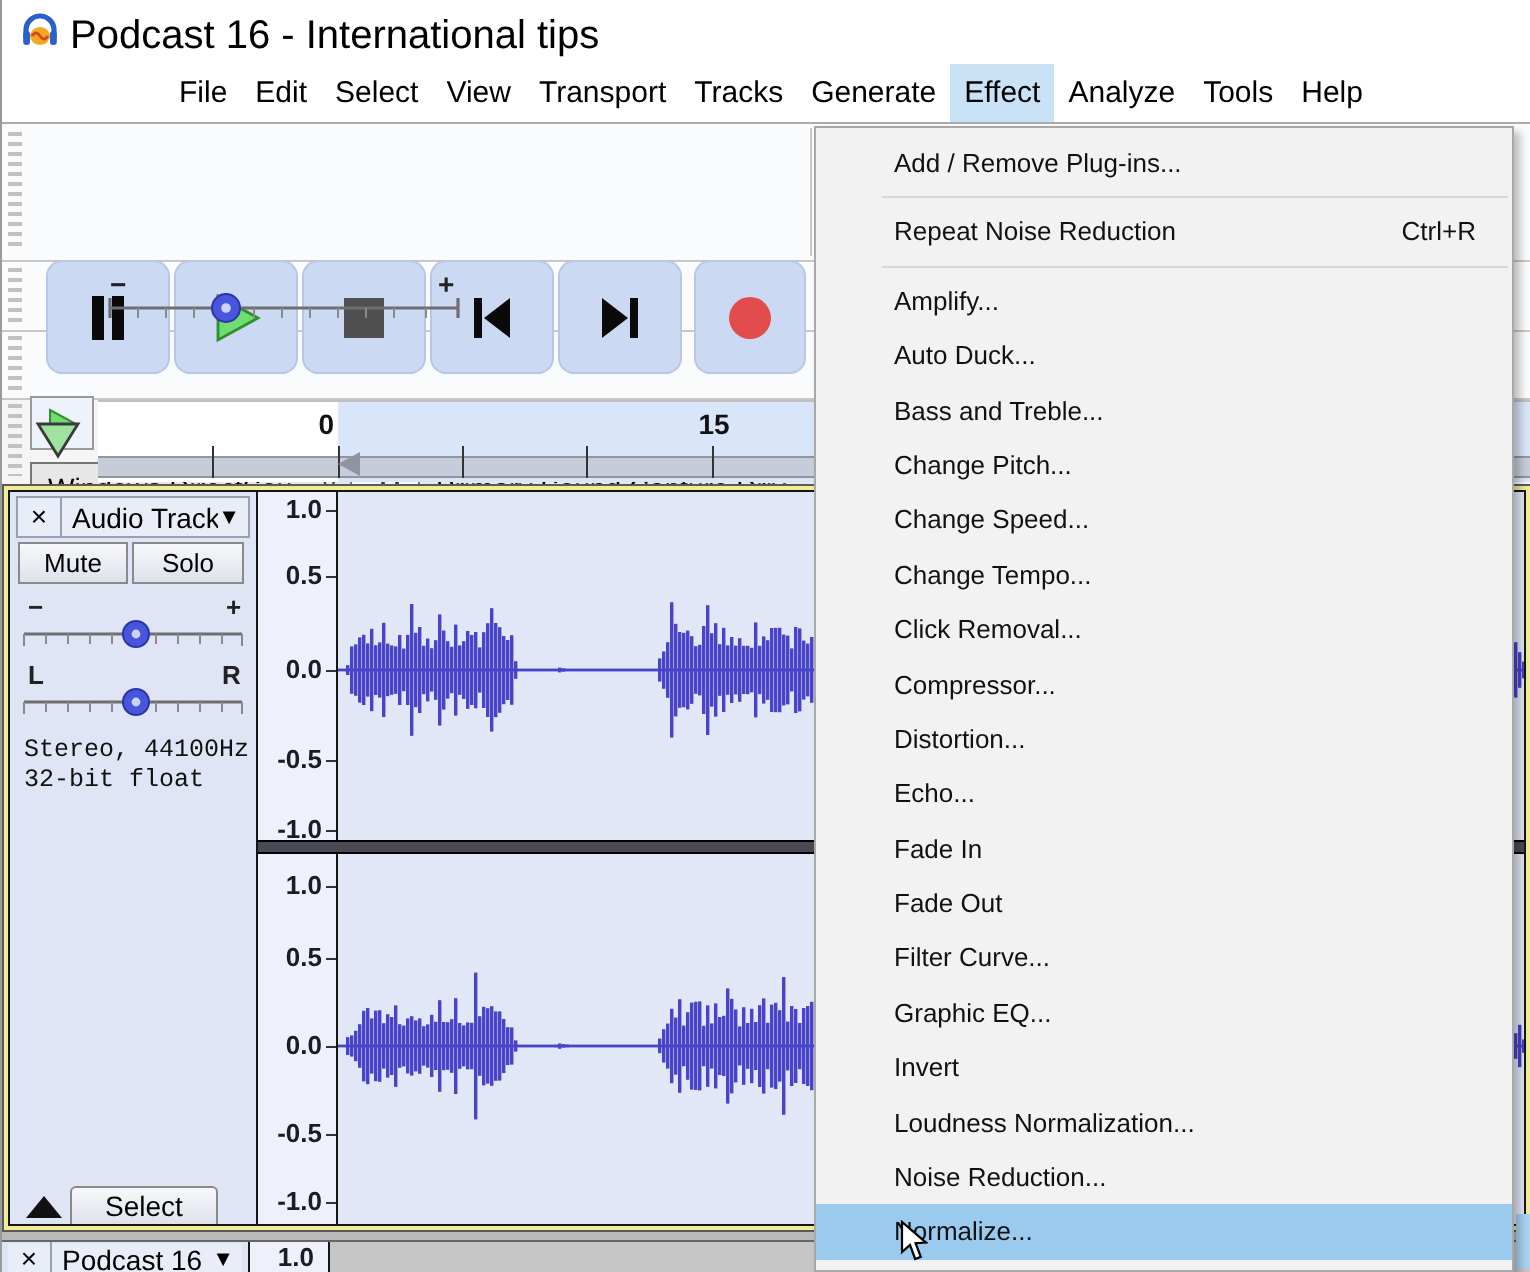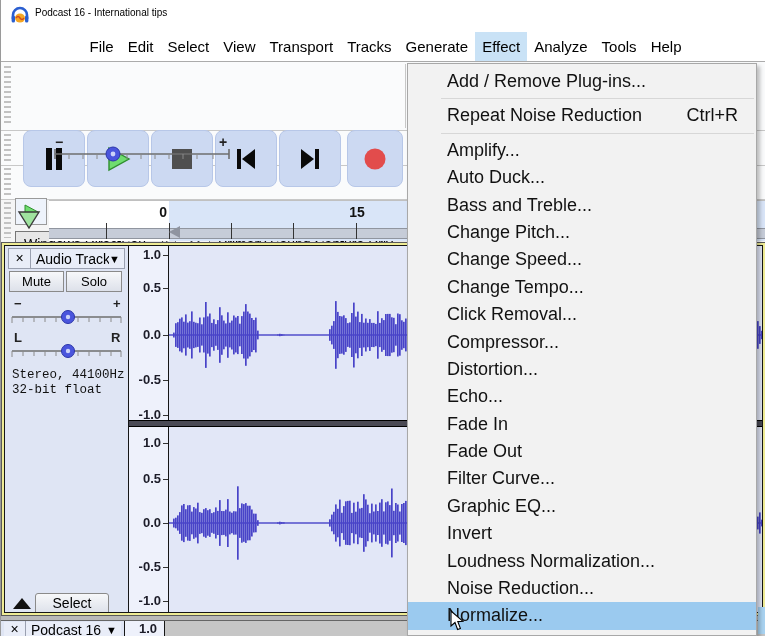--- a/index.html
+++ b/index.html
@@ -2,21 +2,21 @@
 <html><head>
 <meta charset="utf-8">
 <style>
   html,body{margin:0;padding:0;background:#ffffff;font-family:"Liberation Sans",sans-serif;}
   #app{position:relative;width:765px;height:636px;overflow:hidden;background:#f5f5f5;border-left:1px solid #9a9a9a;box-sizing:border-box;}
   #app *{box-sizing:border-box;}
 
   
   .titlebar{position:absolute;left:0;top:0;width:765px;height:32px;background:#ffffff;}
   .titlebar .app-icon{position:absolute;left:9px;top:6px;width:20px;height:20px;}
-  .titlebar .title-text{position:absolute;left:34px;top:7px;font-size:10px;color:#000;}
+  .titlebar .title-text{position:absolute;left:34px;top:7px;font-size:20px;color:#000;}
 
   
   .menubar{position:absolute;left:0;top:32px;width:765px;height:30px;background:#ffffff;border-bottom:1px solid #ababab;padding-left:4px;white-space:nowrap;text-align:center;}
   .mb-item{display:inline-block;padding:0 7px;line-height:29px;font-size:15px;color:#000;cursor:default;}
   .mb-item.active{background:#c9e2f6;}
 
   
   .dock{position:absolute;left:0;top:62px;width:765px;height:138px;background:#fafbfc;}
   .rowline{position:absolute;left:0;width:765px;height:1px;background:#c8c8c8;}
   .grip{position:absolute;width:7px;background:repeating-linear-gradient(to bottom,#c2c2c2 0 2px,transparent 2px 5px);}
@@ -63,21 +63,21 @@
 
   
   .gap{position:absolute;left:0;top:616px;width:765px;height:4px;background:#b9b9b9;}
   .track2{position:absolute;left:0;top:620px;width:765px;height:16px;background:#dfe5f4;border-top:1px solid #666;overflow:hidden;}
   .t2-ruler{position:absolute;left:124px;top:0;width:39px;height:16px;background:#eef1fb;}
   .t2-gray{position:absolute;left:164px;top:0;width:601px;height:16px;background:#c6c6c6;}
   .t2-head{position:absolute;left:3px;top:1px;width:117px;height:15px;display:flex;align-items:center;font-size:14px;color:#000;background:#e9edf8;}
 
   
   .menu{position:absolute;left:406px;top:63px;width:350px;height:573px;background:#f2f2f2;border:1px solid #a8a8a8;box-shadow:3px 3px 4px rgba(0,0,0,0.25);z-index:50;padding-top:4px;overflow:hidden;}
-  .mi{position:relative;height:27.4px;line-height:27.4px;padding-left:39px;font-size:18px;color:#111;cursor:default;white-space:nowrap;}
+  .mi{position:relative;height:27.4px;line-height:27.4px;padding-left:39px;font-size:13px;color:#111;cursor:default;white-space:nowrap;}
   .mi.hl{background:#9bcaef;}
   .mi .shortcut{position:absolute;right:18px;top:0;}
   .menu .sep{height:1px;background:#d7d7d7;margin:3px 2px 3px 33px;}
 
   .cursor{position:absolute;left:449px;top:610px;z-index:60;}
   .scroll-frag{position:absolute;left:757px;top:607px;width:8px;height:27px;background:#a9d3f1;z-index:40;}
 </style>
 </head>
 <body>
 

